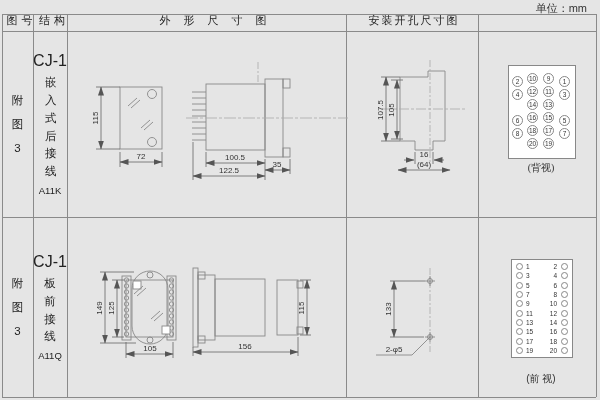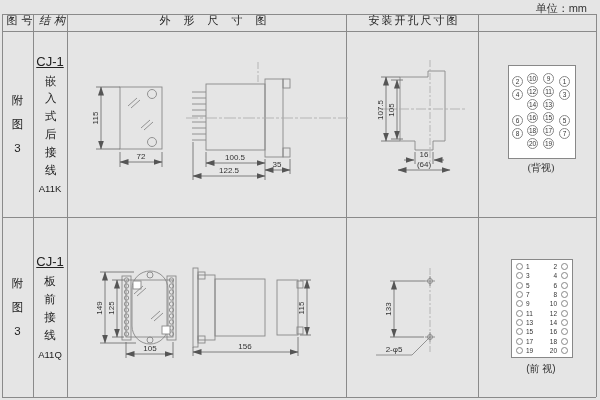--- a/index.html
+++ b/index.html
@@ -5,21 +5,21 @@
   html,body{margin:0;padding:0;background:#fff;}
   .page{position:relative;width:600px;height:400px;background:#e5e5e5;overflow:hidden;
         font-family:"Liberation Sans","DejaVu Sans",sans-serif;color:#222;padding-left:11px;}
   .hline{position:absolute;height:1px;background:#8a8a8a;}
   .vline{position:absolute;width:1px;background:#8a8a8a;}
   .unit{position:absolute;top:1px;right:24px;font-size:11px;color:#333;}
   .hcell{position:absolute;top:12px;height:17px;display:flex;align-items:center;justify-content:center;
          font-size:11px;color:#222;}
   .cell{position:absolute;display:flex;flex-direction:column;align-items:center;justify-content:center;}
   .vtext{width:1.15em;text-align:center;word-break:break-all;line-height:1.75;font-size:11.5px;}
-  .model{font-size:13px;margin-bottom:4px;text-decoration:underline;}
+  .model{font-size:16px;margin-bottom:4px;}
   .code{font-size:9.5px;margin-top:4px;}
   svg{position:absolute;overflow:visible;}
   svg text{font-family:"Liberation Sans","DejaVu Sans",sans-serif;font-size:8px;fill:#333;}
   .tblock{position:absolute;border:1px solid #888;background:#fff;}
   .tcirc{position:absolute;width:11px;height:11px;border:1px solid #888;border-radius:50%;
          font-size:6.5px;color:#333;display:flex;align-items:center;justify-content:center;box-sizing:border-box;}
   .scirc{position:absolute;width:7px;height:7px;border:1px solid #888;border-radius:50%;box-sizing:border-box;}
   .snum{position:absolute;font-size:6.5px;line-height:7px;color:#333;}
   .tlabel{position:absolute;text-align:center;font-size:10px;color:#333;}
 </style>
@@ -35,21 +35,21 @@
   <div class="hline" style="top:217px;left:2px;width:594px;"></div>
   <div class="hline" style="top:397px;left:2px;width:594px;"></div>
   <div class="vline" style="left:2px;top:14px;height:383px;"></div>
   <div class="vline" style="left:33px;top:14px;height:383px;"></div>
   <div class="vline" style="left:67px;top:14px;height:383px;"></div>
   <div class="vline" style="left:346px;top:14px;height:383px;"></div>
   <div class="vline" style="left:478px;top:14px;height:383px;"></div>
   <div class="vline" style="left:596px;top:14px;height:383px;"></div>
 
   <div class="hcell" style="left:2px;width:31px;letter-spacing:4px;padding-left:4px;">图号</div>
-  <div class="hcell" style="left:33px;width:34px;letter-spacing:4px;padding-left:4px;font-style:italic;">结构</div>
+  <div class="hcell" style="left:33px;width:34px;letter-spacing:4px;padding-left:4px;">结构</div>
   <div class="hcell" style="left:67px;width:279px;letter-spacing:13px;padding-left:13px;">外形尺寸图</div>
   <div class="hcell" style="left:346px;width:132px;letter-spacing:2px;padding-left:2px;">安装开孔尺寸图</div>
 
   <div class="cell" style="left:2px;top:31px;width:31px;height:186px;">
     <div class="vtext" style="line-height:2.1;">附图3</div>
   </div>
   <div class="cell" style="left:33px;top:31px;width:34px;height:186px;">
     <div class="model">CJ-1</div>
     <div class="vtext" style="line-height:1.55;text-align:right;">嵌入式后接线</div>
     <div class="code">A11K</div>
@@ -321,15 +321,15 @@
       <div class="scirc" style="left:49px;top:68px;"></div>
     <div class="scirc" style="left:4px;top:78px;"></div>
       <span class="snum" style="left:14px;top:78px;">17</span>
       <span class="snum" style="left:30px;top:78px;width:15px;text-align:right;">18</span>
       <div class="scirc" style="left:49px;top:78px;"></div>
     <div class="scirc" style="left:4px;top:87px;"></div>
       <span class="snum" style="left:14px;top:87px;">19</span>
       <span class="snum" style="left:30px;top:87px;width:15px;text-align:right;">20</span>
       <div class="scirc" style="left:49px;top:87px;"></div>
   </div>
-  <div class="tlabel" style="left:508px;top:362px;width:66px;">(前 视)</div>
+  <div class="tlabel" style="left:508px;top:372px;width:66px;">(前 视)</div>
 
 </div>
 
 </body></html>

